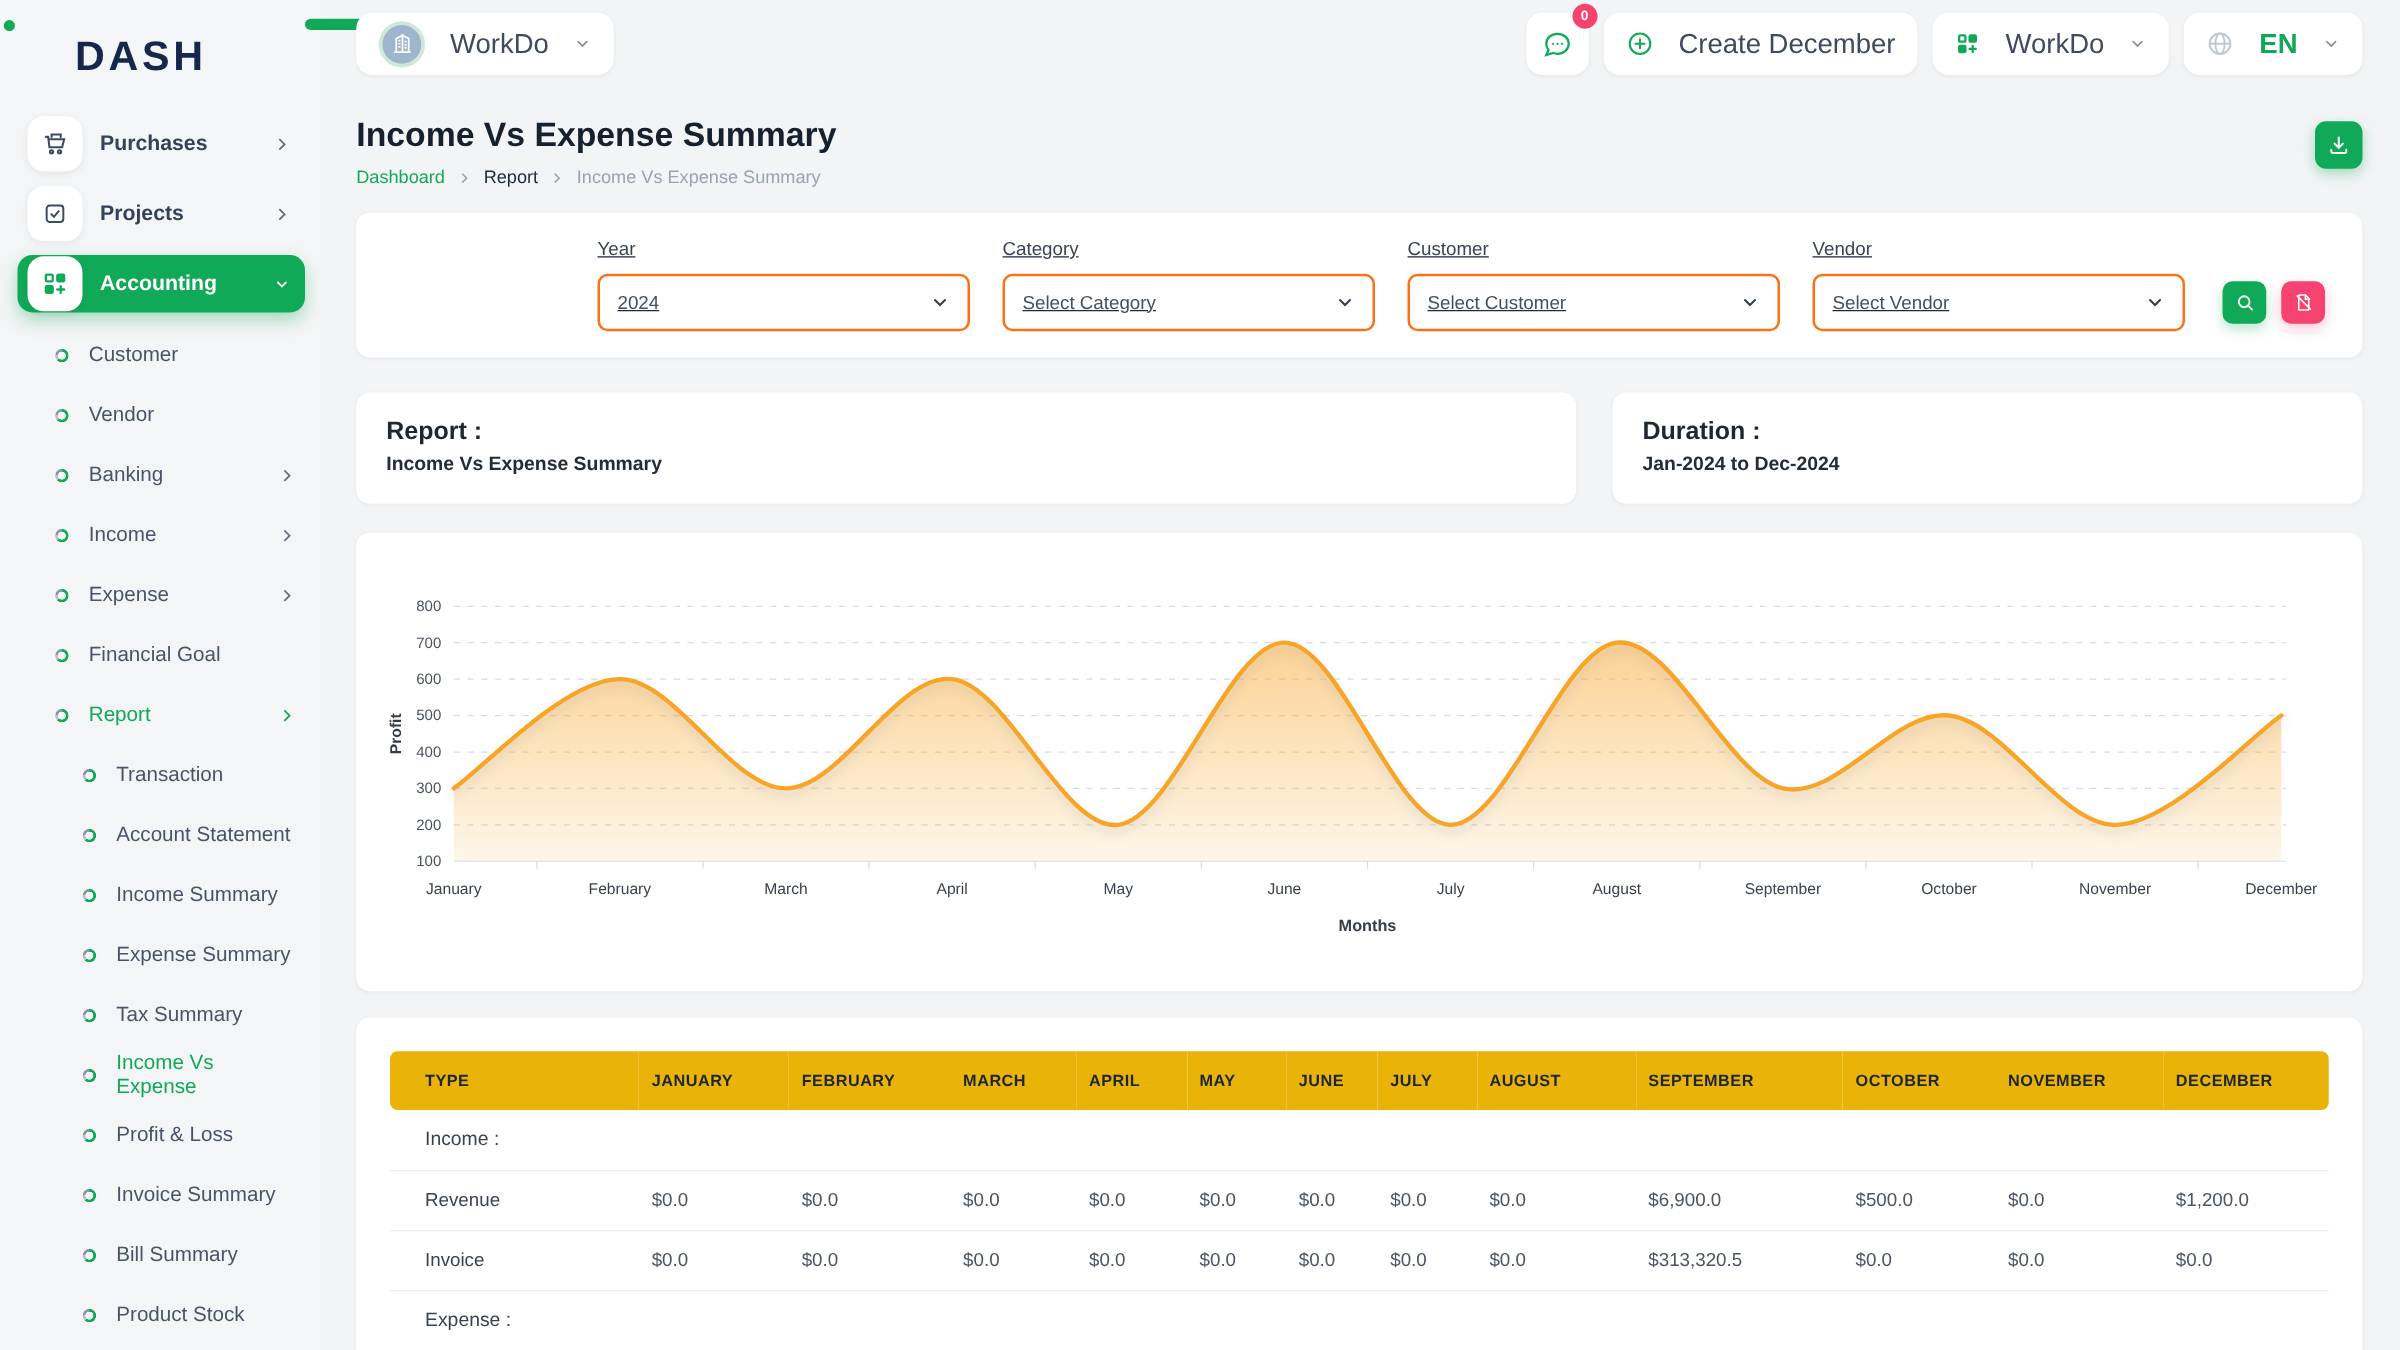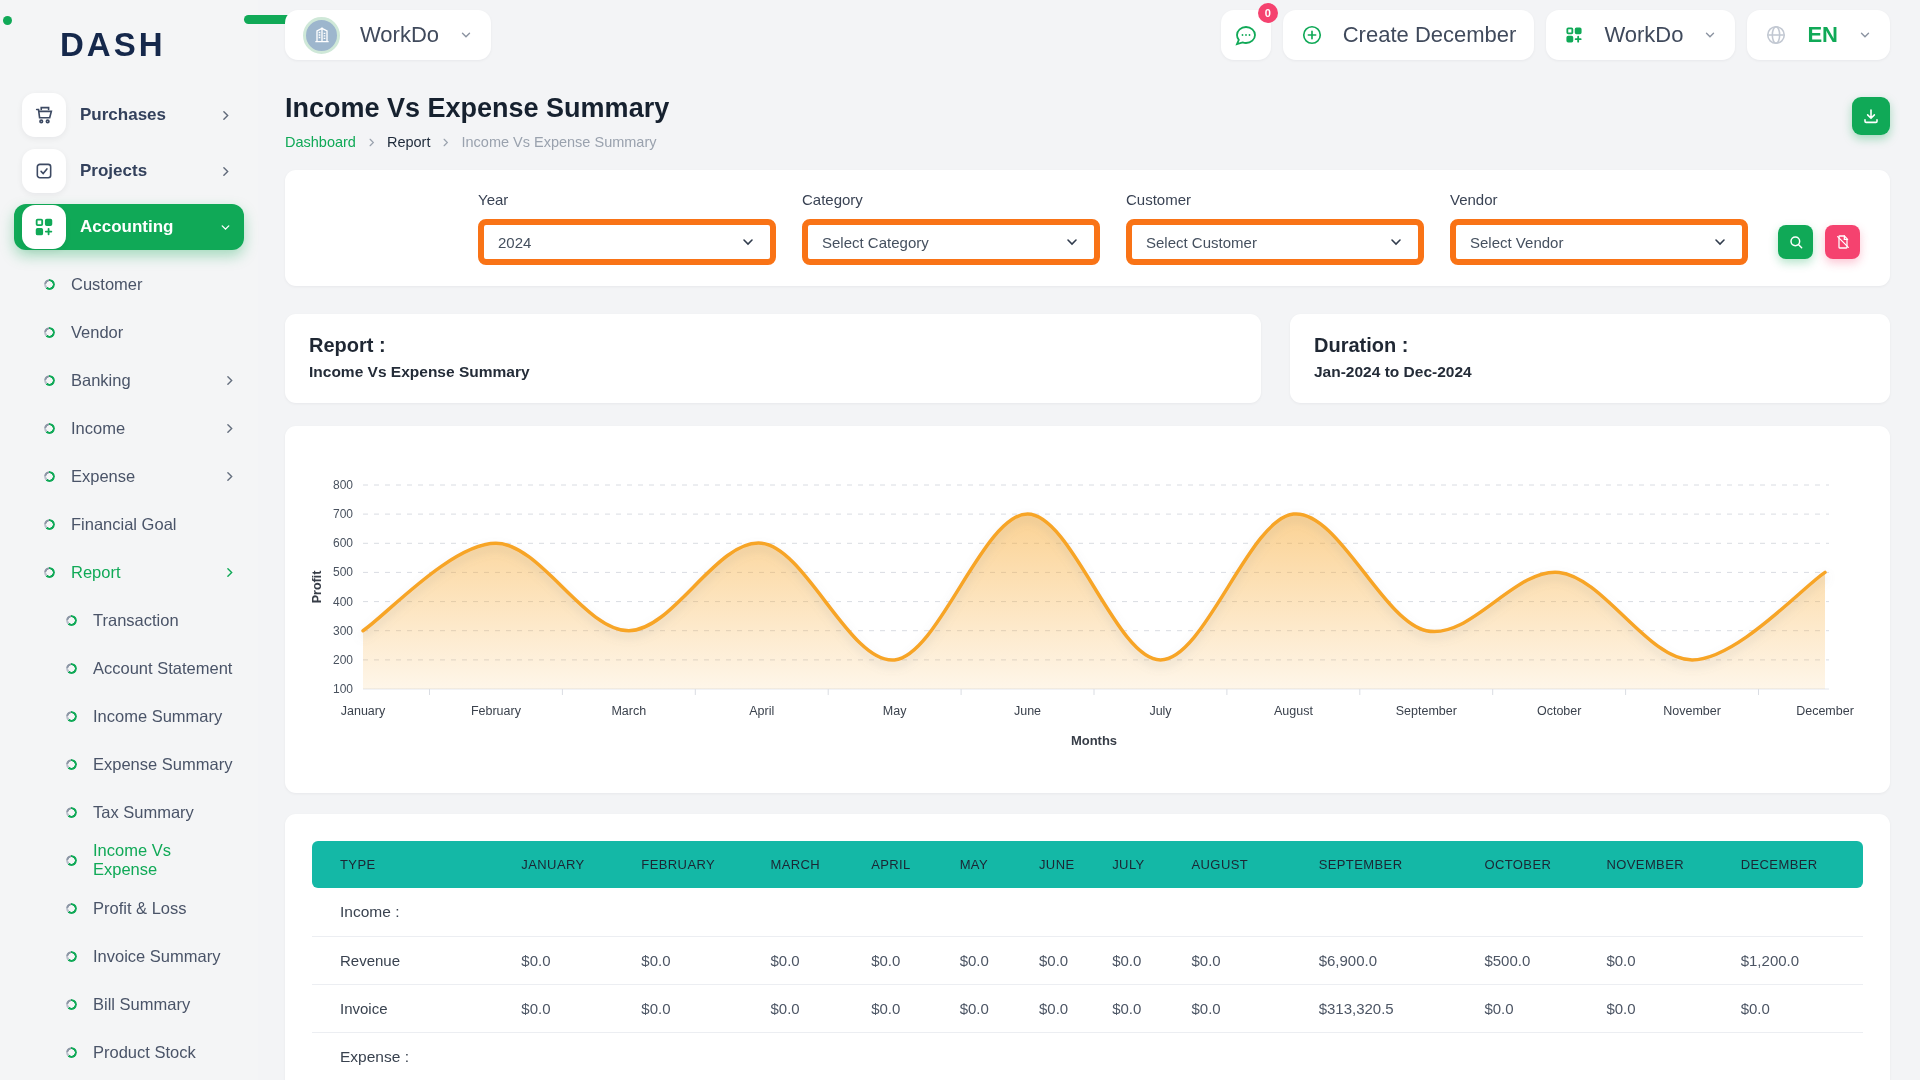--- a/index.html
+++ b/index.html
@@ -59,43 +59,43 @@
   .crumbs { display:flex; align-items:center; gap:10px; margin-top:10px; font-size:14.5px;text-align:right; }
   .crumb-link { color:#10a957; cursor:pointer; }
   .crumb-mid { color:#1d2939; cursor:pointer; }
   .crumb-cur { color:#9aa2ae; }
   .crumb-sep { color:#9aa2ae; display:flex; }
   .dl-btn { width:38px; height:38px; border-radius:9px; background:#10a957; border:none; color:#fff;
         display:flex; align-items:center; justify-content:center; cursor:pointer; margin-top:4px;
         box-shadow:0 4px 10px rgba(16,169,87,.35); }
 
   .card { background:#fff; border-radius:11px; box-shadow:0 1px 3px rgba(16,24,40,.05); }
-  .filter-card { margin-top:20px; height:116px; display:flex; align-items:center; padding:0 18px 0 193px; gap:26px; }
+  .filter-card { margin-top:20px; height:116px; display:flex; align-items:center; padding:0 18px 0 193px; gap:26px;text-decoration:underline; }
   .fgroup { width:298px; }
   .flabel { font-size:15px; color:#3a4354; margin-bottom:11px; }
-  .fselect { height:46px; border:6px solid #f97316; border-radius:8px; display:flex; align-items:center;
+  .fselect { height:46px; border:2px solid #f97316; border-radius:8px; display:flex; align-items:center;
         justify-content:space-between; padding:0 14px; font-size:15px; color:#45505f; cursor:pointer; background:#fff; }
   .fbtns { display:flex; gap:12px; margin-left:4px; margin-top:28px; }
   .sq-btn { width:35px; height:34px; border:none; border-radius:8px; display:flex; align-items:center;
         justify-content:center; color:#fff; cursor:pointer; }
   .sq-btn.search { background:#10a957; box-shadow:0 4px 10px rgba(16,169,87,.3); }
   .sq-btn.reset { background:#f5426f; box-shadow:0 4px 10px rgba(245,66,111,.3); }
 
   .info-row { display:flex; gap:29px; margin-top:28px; }
   .info-card { height:89px; padding:20px 24px; }
   .info-card.left { width:976px; }
   .info-card.right { flex:1; }
   .info-label { font-size:20px; font-weight:700; color:#1f2733; }
   .info-value { font-size:15.5px; font-weight:700; color:#242c38; margin-top:6px; }
 
   .chart-card { margin-top:23px; height:367px; padding:24px; }
   .table-card { margin-top:21px; padding:27px 27px 0 27px; height:300px; overflow:hidden; }
   table { border-collapse:collapse; width:100%; table-layout:fixed; }
-  thead th { background:#14b8a6; text-align:left; font-size:13px; letter-spacing:.4px; color:#1c2634;
-        padding:16px 10px; font-weight:400; }
+  thead th { background:#eab308; text-align:left; font-size:13px; letter-spacing:.4px; color:#1c2634;
+        padding:16px 10px; font-weight:700; }
   thead th:first-child { padding-left:28px; border-radius:6px 0 0 6px; }
   thead th:last-child { border-radius:0 6px 6px 0; }
   tbody td { font-size:15px; color:#4c5564; padding:15px 10px; border-bottom:1px solid #eceef2; }
   tbody tr.sect td { color:#39424f; font-size:15.5px; }
   tbody td:first-child { padding-left:28px; color:#39424f; }
 </style>
 </head>
 <body>
 
 <aside class="sidebar">

